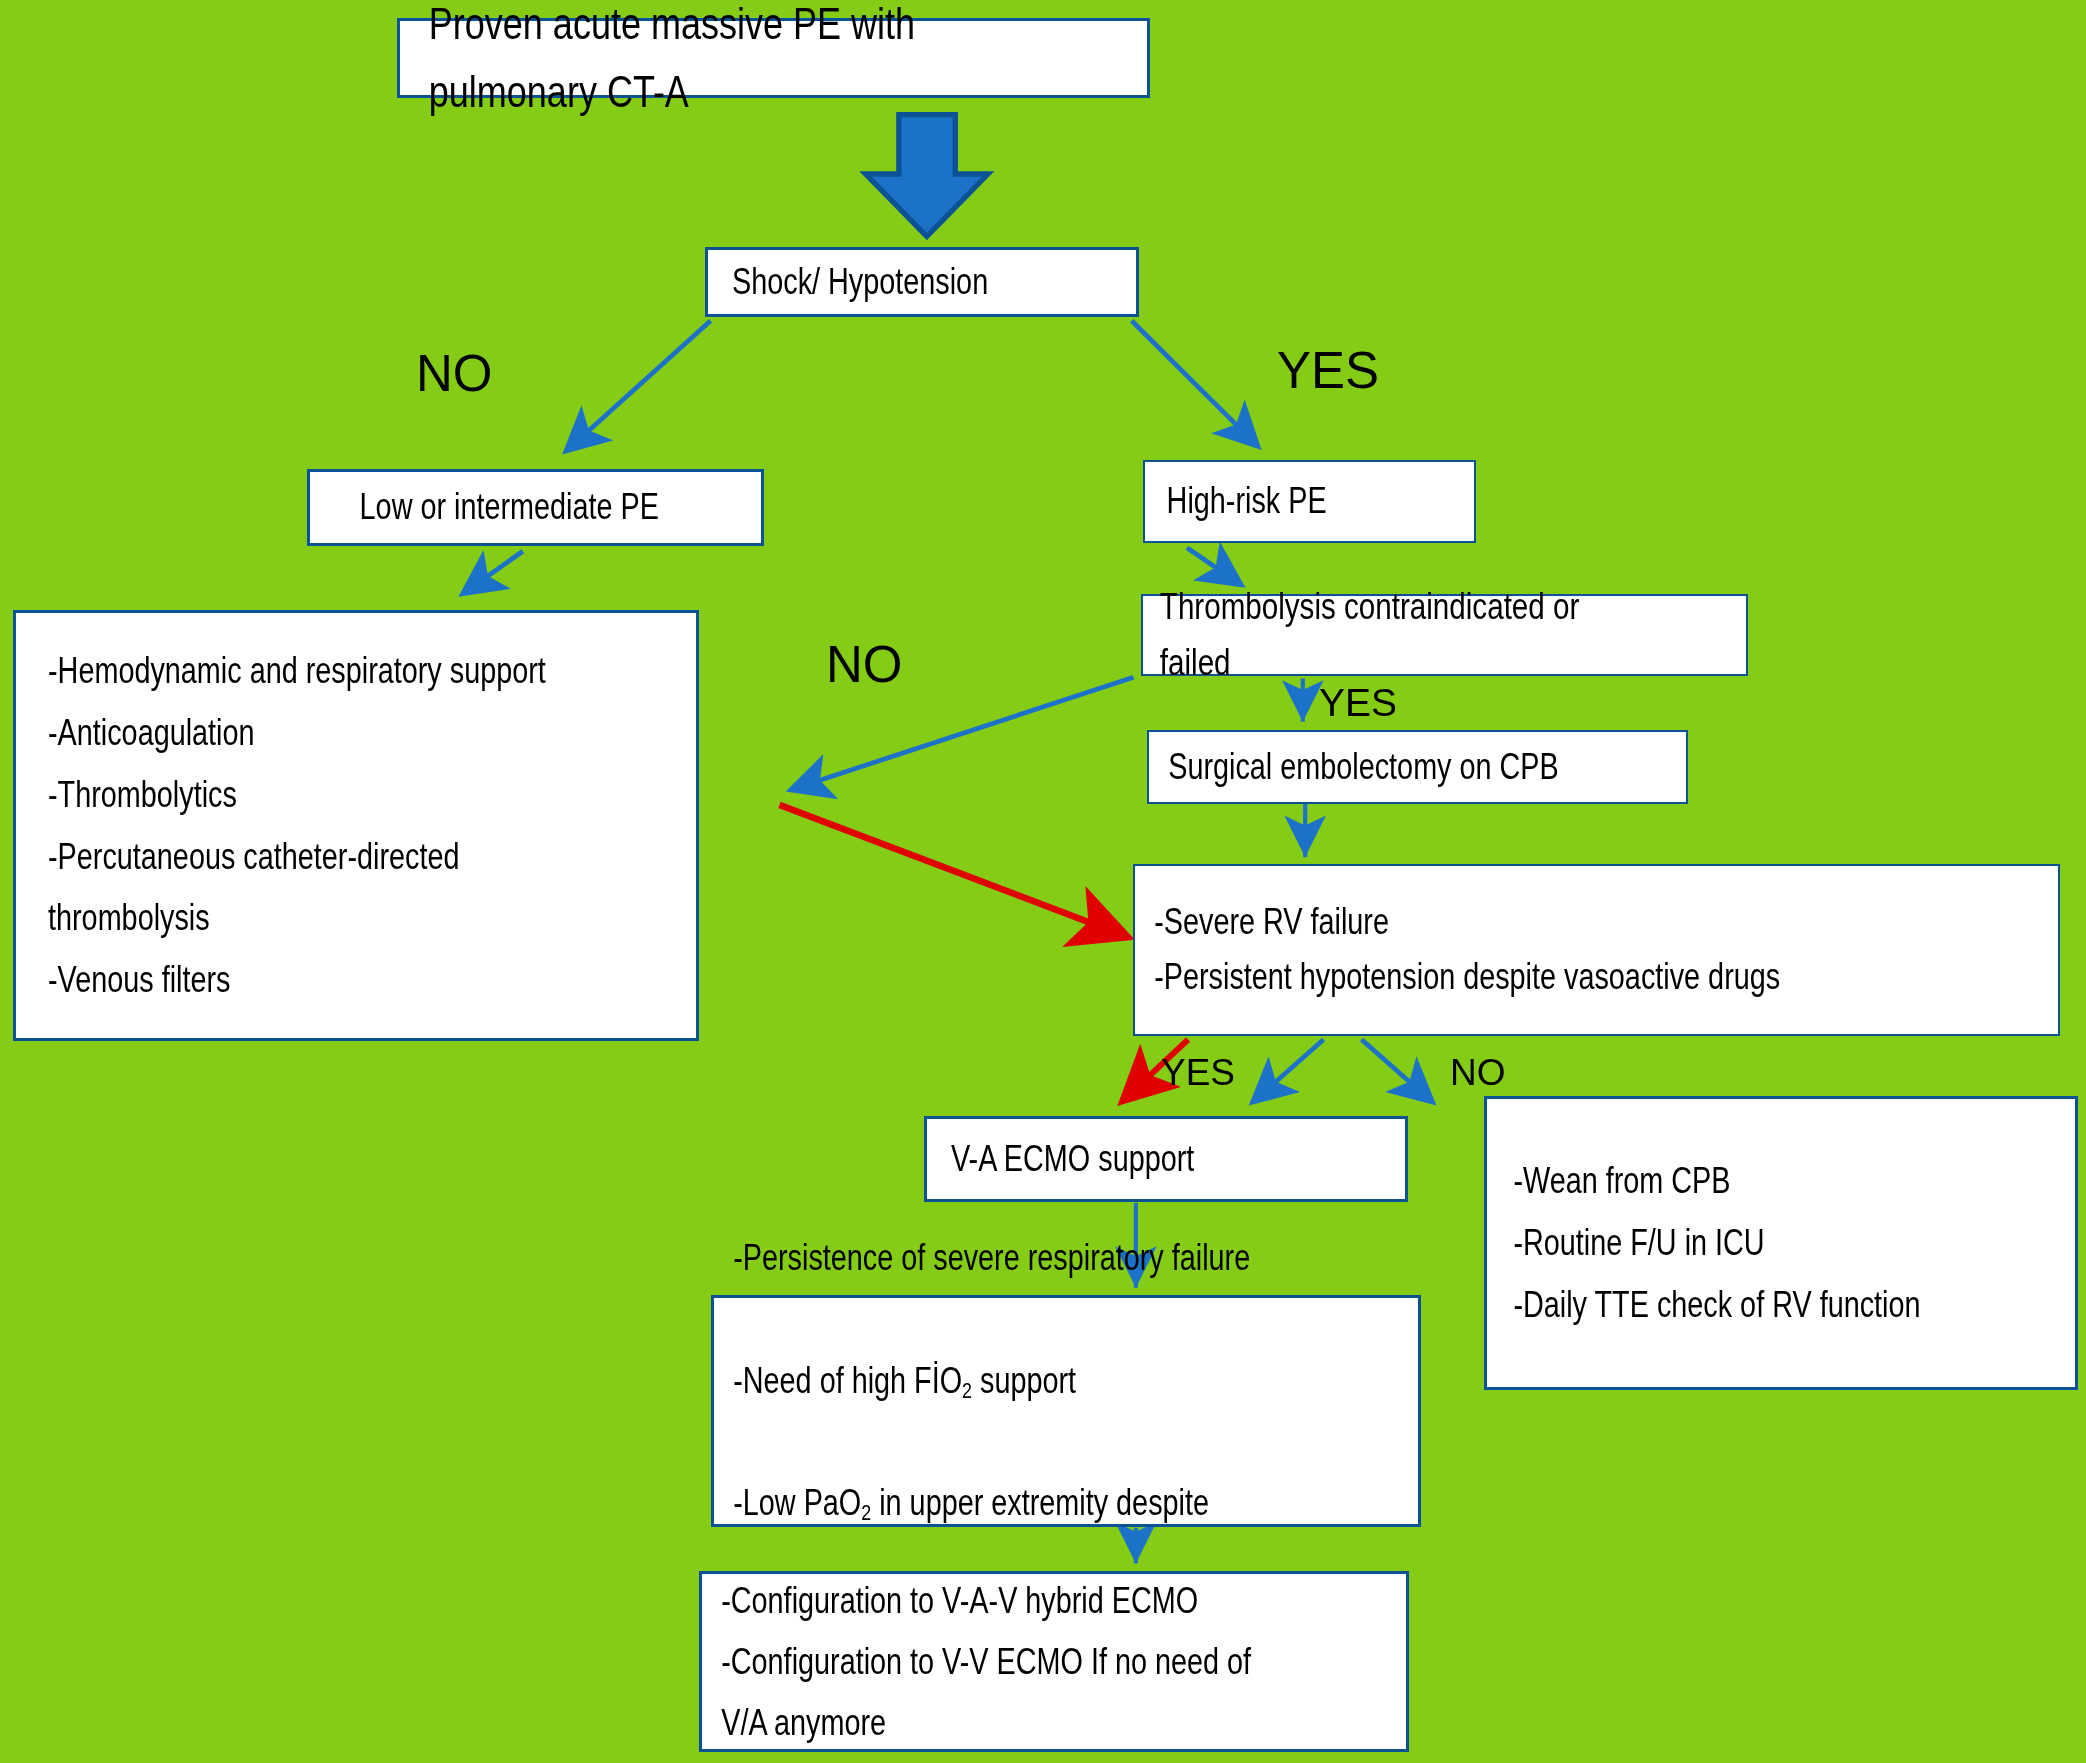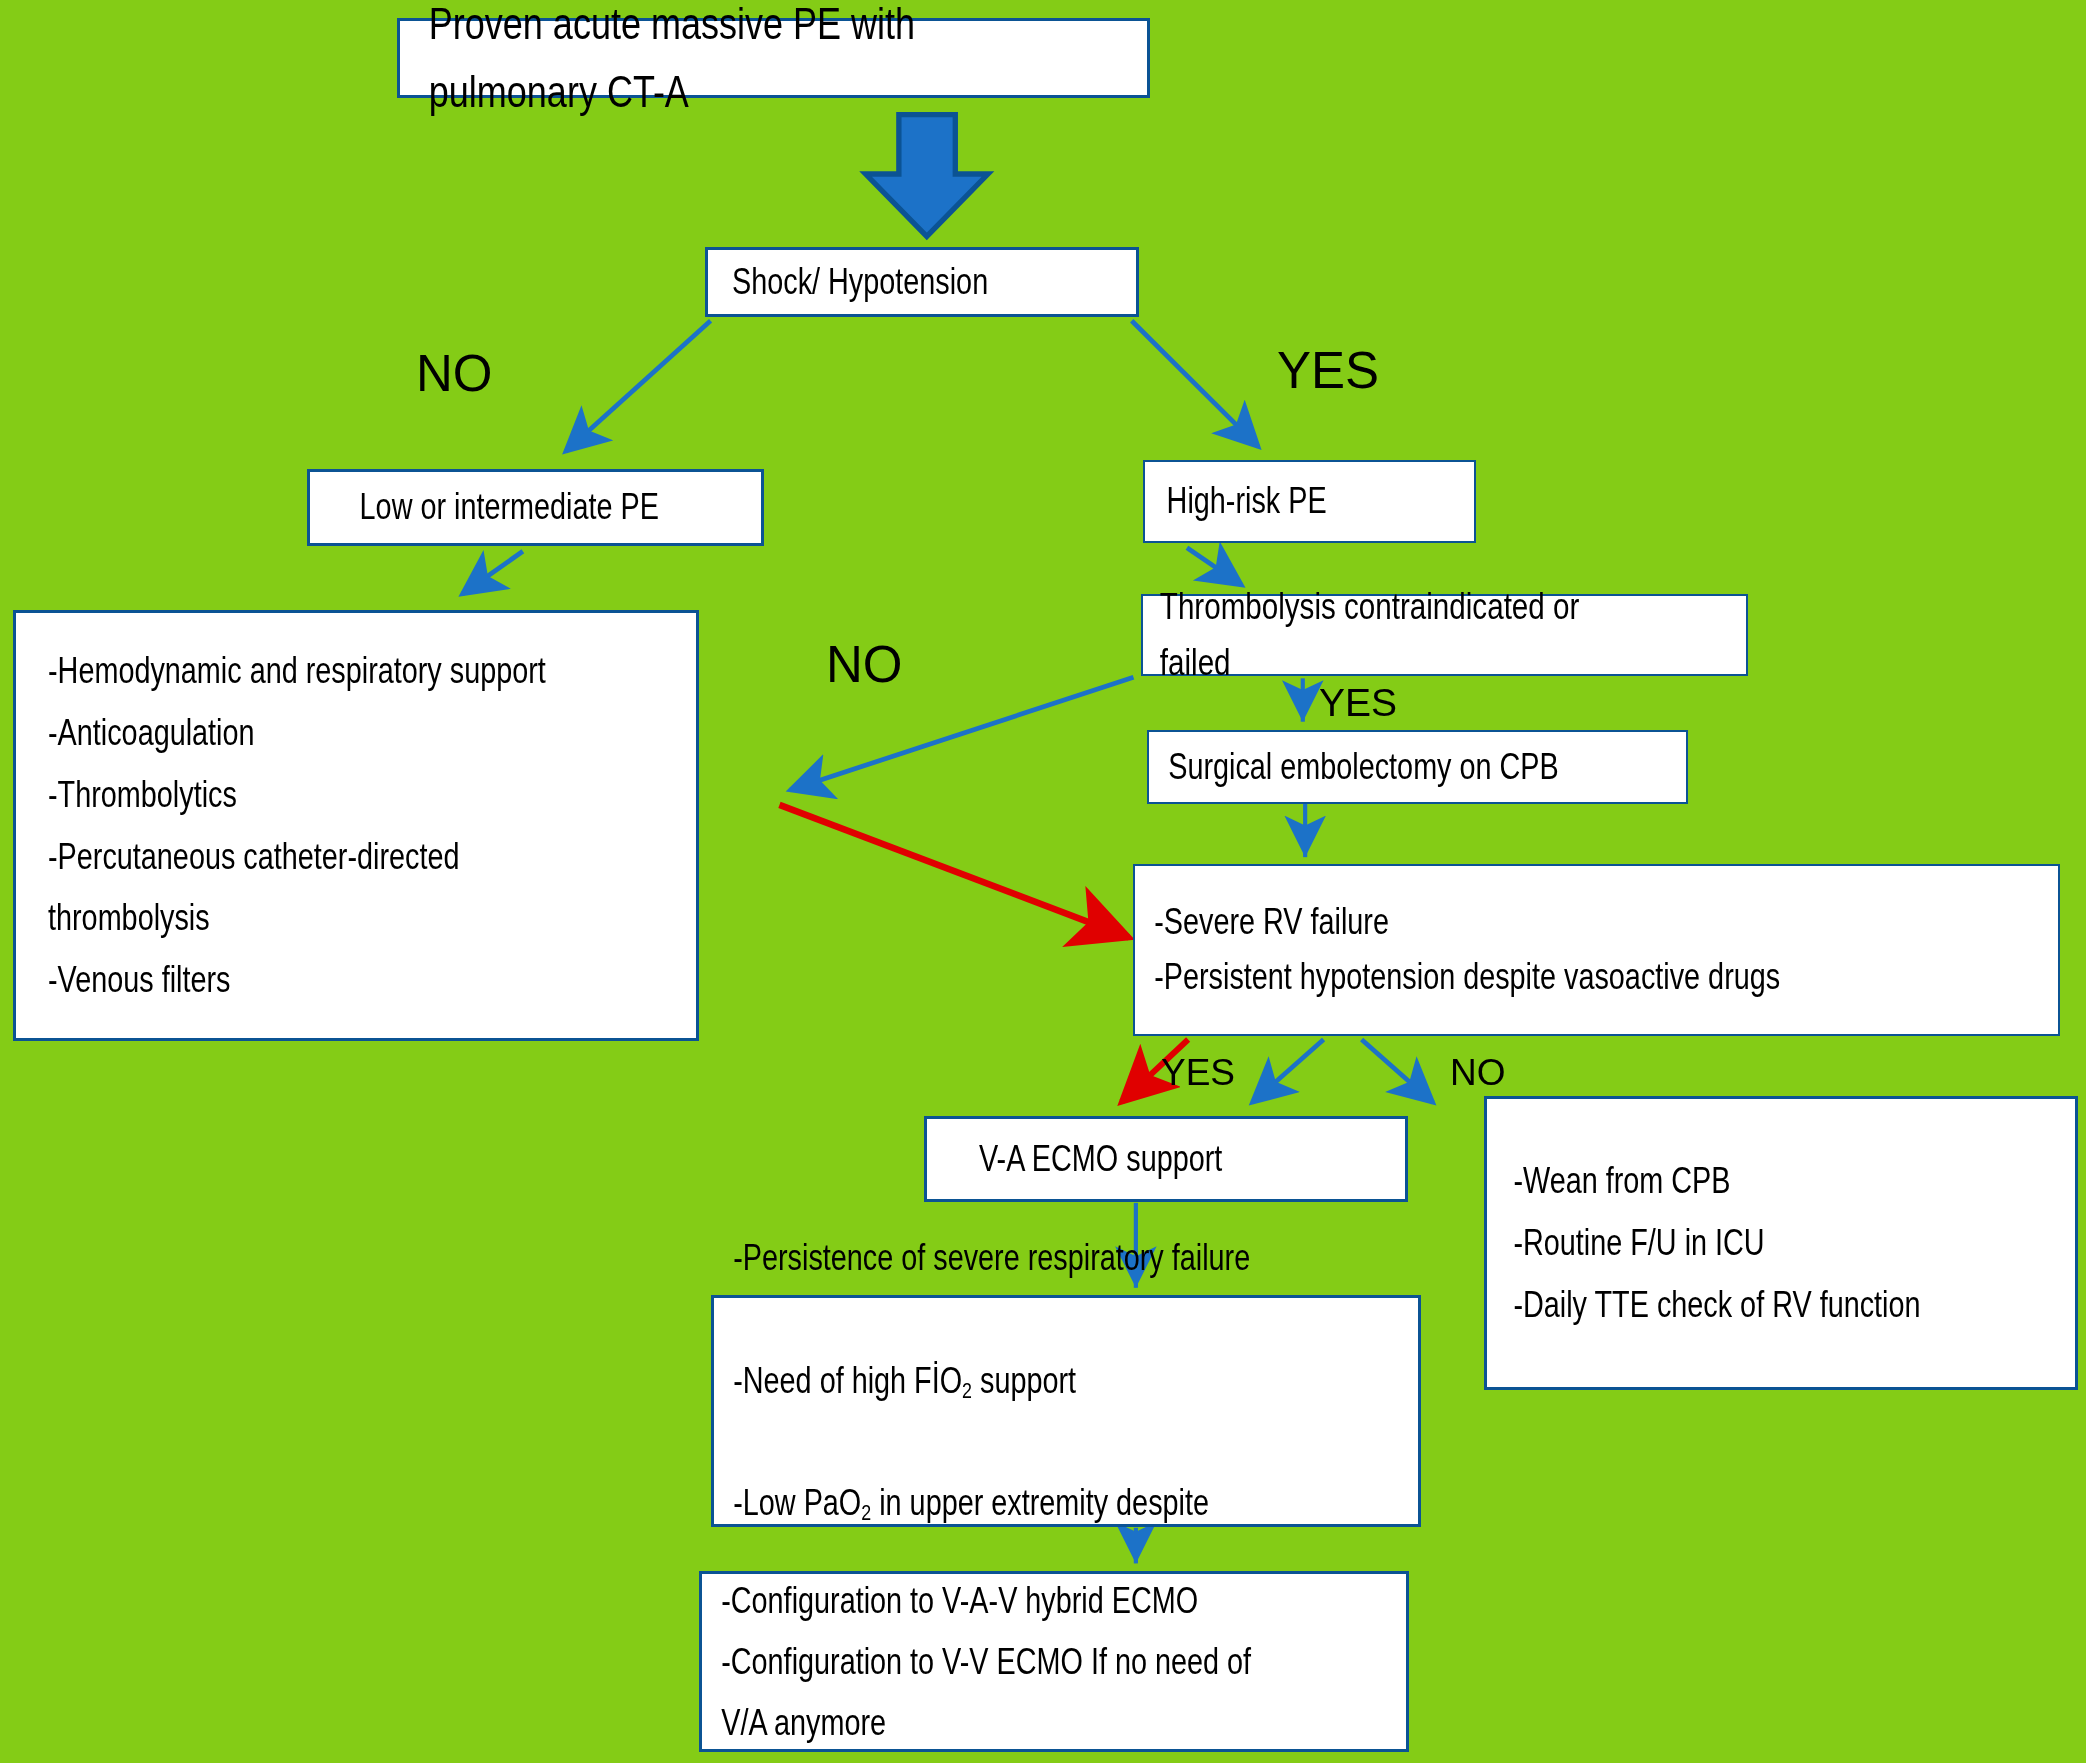--- a/index.html
+++ b/index.html
@@ -53,21 +53,21 @@
 
   #box-emb         { left:1147px; top:730px; width:541px;  height:74px; }
   #box-emb .box-text        { font-size: 36px; padding-left: 24px; width: 125%; }
 
   #box-rv          { left:1133px; top:864px; width:927px; height:172px; }
   #box-rv .box-text         { font-size: 36px; padding-left: 24px; width: 125%; }
 
   #box-left-list   { left:13px;   top:610px; width:686px; height:431px;justify-content:flex-end; }
   #box-left-list .box-text  { font-size: 36px; padding-left: 40px; width: 125%; line-height: 1.72; }
 
-  #box-ecmo        { left:924px; top:1116px; width:484px;  height:86px;padding-left:28px; }
+  #box-ecmo        { left:924px; top:1116px; width:484px;  height:86px; }
   #box-ecmo .box-text       { font-size: 36px; padding-left: 30px; width: 125%; }
 
   #box-wean        { left:1484px; top:1096px; width:594px; height:294px; }
   #box-wean .box-text       { font-size: 36px; padding-left: 33px; width: 125%; line-height: 1.72; }
 
   #box-persist     { left:699px; top:1295px; width:710px; height:232px;margin-left:12px; }
   #box-persist .box-text    { font-size: 36px; padding-left: 24px; width: 125%; line-height: 1.70; }
 
   #box-config      { left:699px; top:1571px; width:710px; height:181px; }
   #box-config .box-text     { font-size: 36px; padding-left: 24px; width: 125%; line-height: 1.70; }

